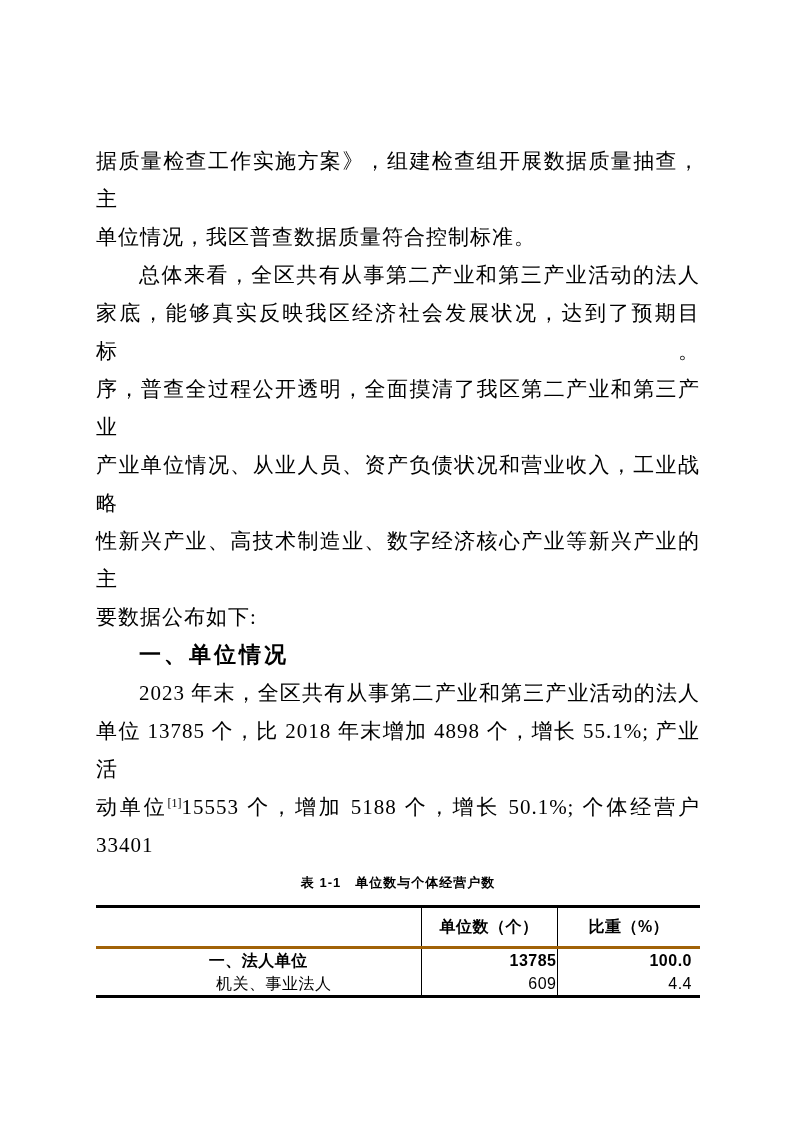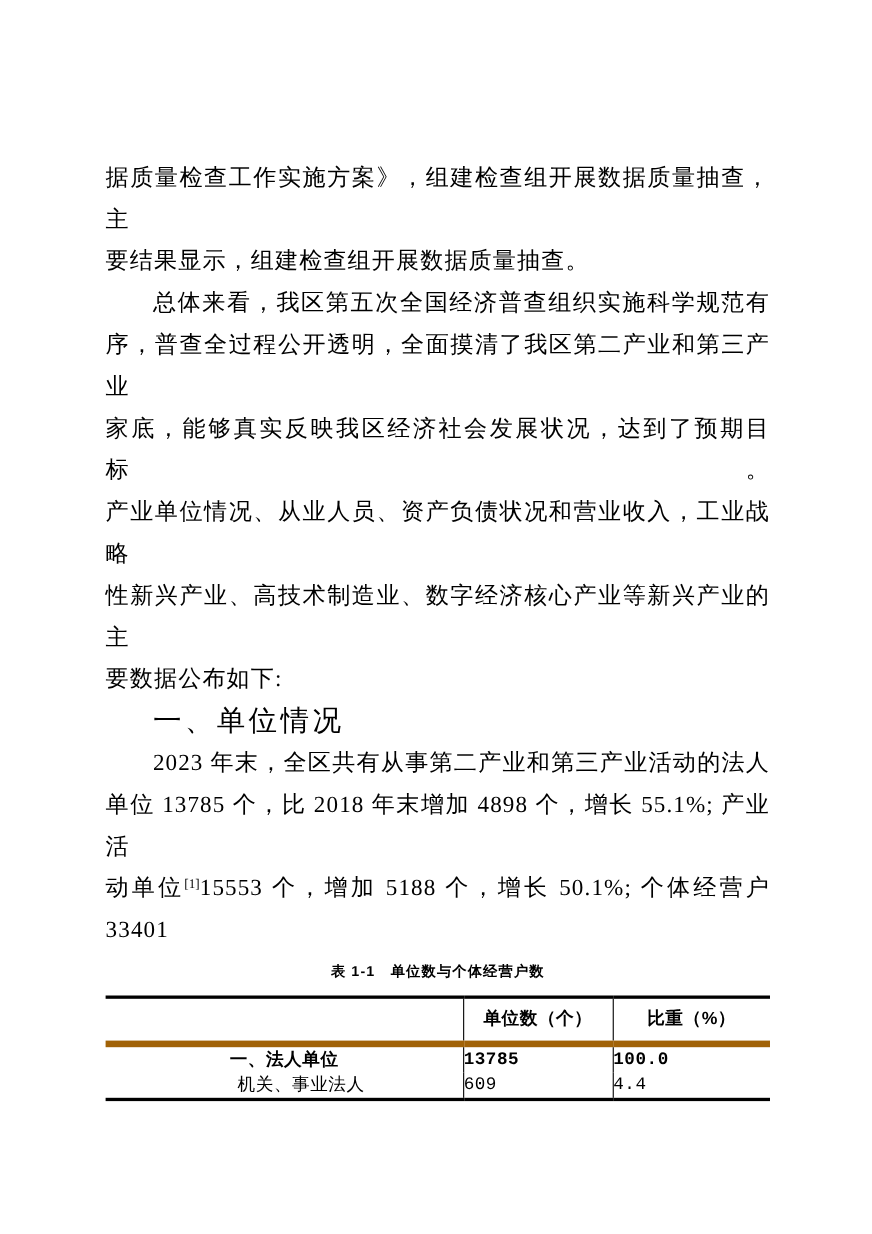--- a/index.html
+++ b/index.html
@@ -28,22 +28,22 @@
   sup.footnote {
     font-size: 12px;
     line-height: 0;
     vertical-align: 7px;
     letter-spacing: 0;
   }
   .section-heading {
     margin: 0;
     padding-left: 43px;
     font-family: "Liberation Sans", "DejaVu Sans", sans-serif;
-    font-weight: normal;
-    font-size: 26px;
+    font-weight: bold;
+    font-size: 22px;
     line-height: 38px;
     letter-spacing: 3px;
   }
   .table-title {
     text-align: center;
     font-family: "Liberation Sans", "DejaVu Sans", sans-serif;
     font-weight: bold;
     font-size: 13px;
     line-height: 38px;
     letter-spacing: 1px;
@@ -54,66 +54,66 @@
     border-collapse: collapse;
     table-layout: fixed;
     font-size: 16px;
     letter-spacing: 0.5px;
   }
   table.units-table col.c1 { width: 325px; }
   table.units-table col.c2 { width: 136px; }
   table.units-table col.c3 { width: 143px; }
   table.units-table thead th {
     border-top: 3px solid #000;
-    border-bottom: 6px solid #a16207;
+    border-bottom: 3px solid #a16207;
     height: 26px;
     font-family: "Liberation Sans", "DejaVu Sans", sans-serif;
     font-weight: bold;
     text-align: center;
     padding: 0;
   }
   table.units-table td {
     height: 23px;
     line-height: 23px;
     padding: 0;
     white-space: nowrap;
     overflow: hidden;
   }
   table.units-table .v-div { border-left: 1px solid #000; }
   table.units-table tbody tr:last-child td { border-bottom: 3px solid #000; }
   td.label { text-align: center; padding-left: 3px; }
   td.label.sub { padding-left: 31px; }
   tr.section-row td { font-weight: bold; }
   tr.section-row td.label { font-family: "Liberation Sans", "DejaVu Sans", sans-serif; }
-  td.num { padding-right: 3px; font-family: Liberation Mono, monospace; }
+  td.num { text-align: right; padding-right: 3px; font-family: Liberation Sans, sans-serif; }
   td.num.share { padding-right: 8px; margin-left: 12px; }
   .footer {
     position: absolute;
     left: 96px;
     top: 1012px;
     font-size: 16px;
     letter-spacing: 2px;
     font-family: "Liberation Serif", "DejaVu Serif", serif;
   }
 </style>
 </head>
 <body>
 
 <div class="page">
   <div class="body-text">
 
     <p class="para">
       <span class="line fill" style="display:block">据质量检查工作实施方案》，组建检查组开展数据质量抽查，主</span>
-      <span class="line" style="display:block">要结果显示，组建检查组开展数据质量抽查。</span>
+      <span class="line" style="display:block">单位情况，我区普查数据质量符合控制标准。</span>
     </p>
 
     <p class="para">
-      <span class="line fill indent" style="display:block">总体来看，我区第五次全国经济普查组织实施科学规范有</span>
+      <span class="line fill indent" style="display:block">总体来看，全区共有从事第二产业和第三产业活动的法人</span>
+      <span class="line fill" style="display:block">家底，能够真实反映我区经济社会发展状况，达到了预期目标。</span>
       <span class="line fill" style="display:block">序，普查全过程公开透明，全面摸清了我区第二产业和第三产业</span>
-      <span class="line fill" style="display:block">家底，能够真实反映我区经济社会发展状况，达到了预期目标。</span>
       <span class="line fill" style="display:block">产业单位情况、从业人员、资产负债状况和营业收入，工业战略</span>
       <span class="line fill" style="display:block">性新兴产业、高技术制造业、数字经济核心产业等新兴产业的主</span>
       <span class="line" style="display:block">要数据公布如下:</span>
     </p>
 
     <h2 class="section-heading">一、单位情况</h2>
 
     <p class="para">
       <span class="line fill indent" style="display:block">2023 年末，全区共有从事第二产业和第三产业活动的法人</span>
       <span class="line fill" style="display:block">单位 13785 个，比 2018 年末增加 4898 个，增长 55.1%; 产业活</span>

